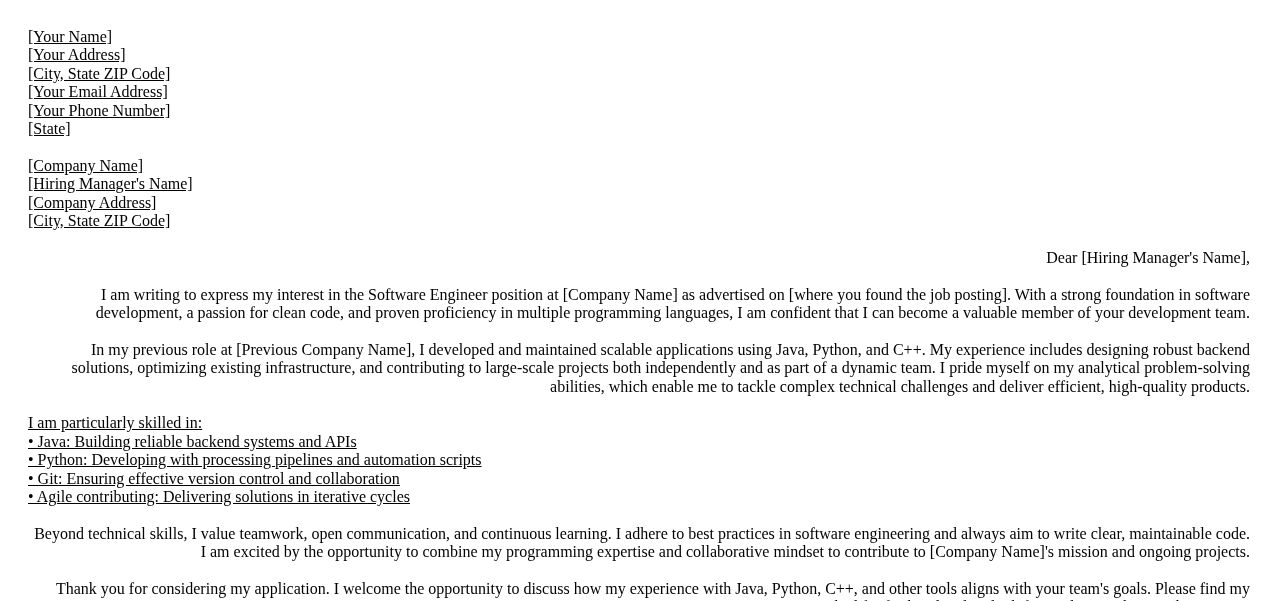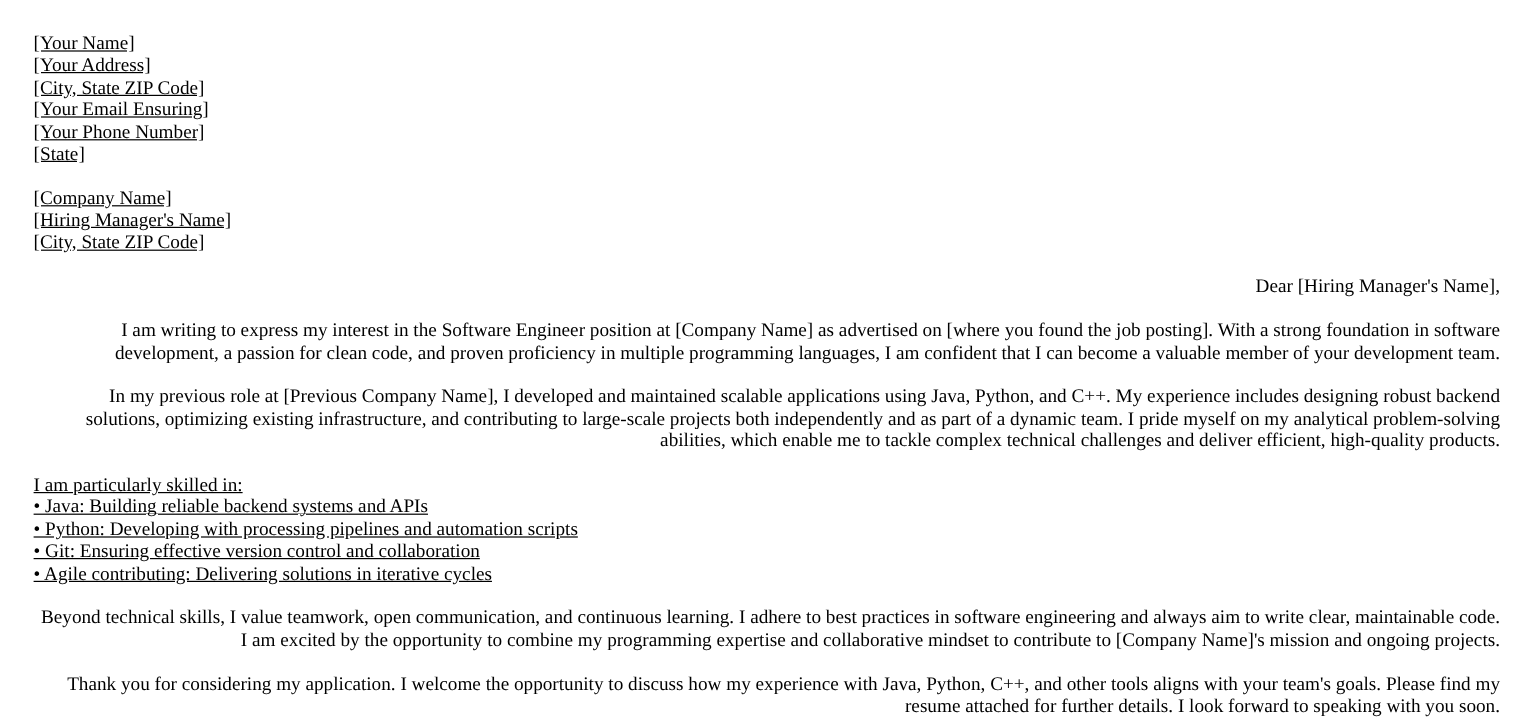--- a/index.html
+++ b/index.html
@@ -36,28 +36,29 @@
 </style>
 </head>
 <body>
 
 <main class="letter">
 
   <div class="block">
     <div class="line">[Your Name]</div>
     <div class="line">[Your Address]</div>
     <div class="line">[City, State ZIP Code]</div>
-    <div class="line">[Your Email Ensuring]</div>
+    <div class="line">[Your Email Address]</div>
     <div class="line">[Your Phone Number]</div>
     <div class="line">[State]</div>
   </div>
 
   <div class="block">
     <div class="line">[Company Name]</div>
     <div class="line">[Hiring Manager's Name]</div>
+    <div class="line">[Company Address]</div>
     <div class="line">[City, State ZIP Code]</div>
   </div>
 
   <p class="para">Dear [Hiring Manager's Name],</p>
 
   <p class="para">I am writing to express my interest in the Software Engineer position at [Company Name] as advertised on [where you found the job posting]. With a strong foundation in software development, a passion for clean code, and proven proficiency in multiple programming languages, I am confident that I can become a valuable member of your development team.</p>
 
   <p class="para">In my previous role at [Previous Company Name], I developed and maintained scalable applications using Java, Python, and C++. My experience includes designing robust backend solutions, optimizing existing infrastructure, and contributing to large-scale projects both independently and as part of a dynamic team. I pride myself on my analytical problem-solving abilities, which enable me to tackle complex technical challenges and deliver efficient, high-quality products.</p>
 
   <div class="block">

